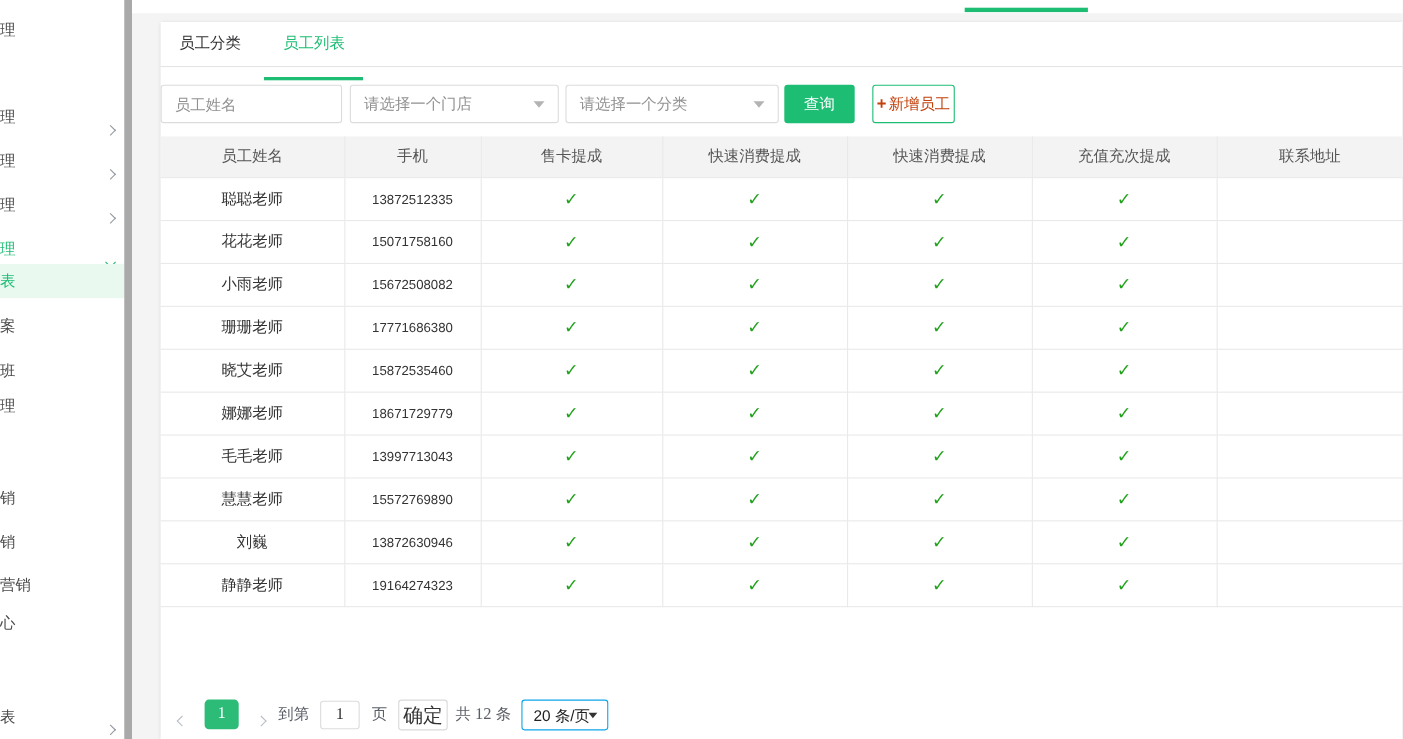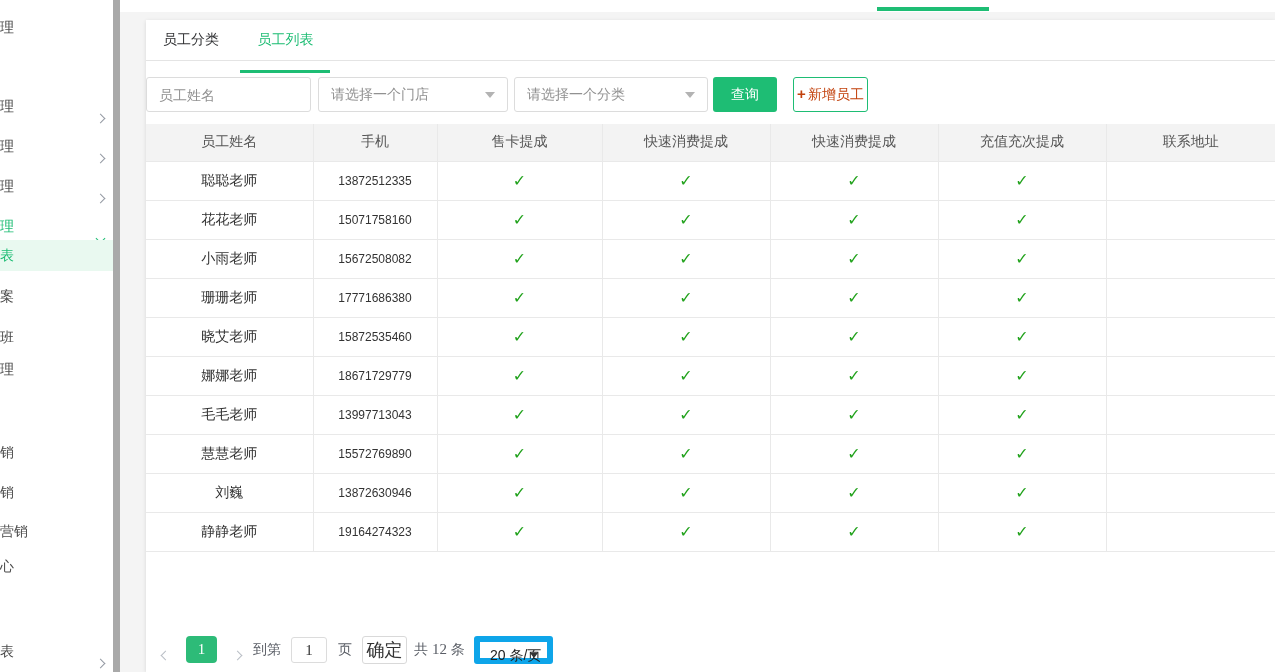--- a/index.html
+++ b/index.html
@@ -86,21 +86,21 @@
   .pg-goto-input { position:absolute; left:145px; top:1px; width:36px; height:26px;
                    border:1px solid #dcdcdc; border-radius:3px; text-align:center;
                    font-family:"Liberation Serif", serif; font-size:15px; color:#333; outline:none; }
   .pg-goto-suffix { position:absolute; left:192px; top:5px; }
   .pg-confirm { position:absolute; left:216px; top:0; width:45px; height:28px; background:#fff;
                 border:1px solid #d9d9d9; border-radius:3px; font-size:18px; color:#333;
                 cursor:pointer; font-family:"Liberation Sans",sans-serif; }
   .pg-total { position:absolute; left:268px; top:5px; }
   .pg-total .num { font-family:"Liberation Serif", serif; font-size:15px; }
   .pg-size { position:absolute; left:328px; top:0; width:79px; height:28px;
-             border:6px solid #0ea5e9; border-radius:3px; background:#fff; color:#222;
+             border:1px solid #0ea5e9; border-radius:3px; background:#fff; color:#222;
              line-height:26px; padding-left:10px; cursor:pointer; }
   .pg-size .arrow { position:absolute; right:9px; top:11px; width:0; height:0;
                     border-left:4px solid transparent; border-right:4px solid transparent;
                     border-top:5px solid #333; }
 </style>
 </head>
 <body>
 
 <div class="sidebar">
   <div class="si si-1">

